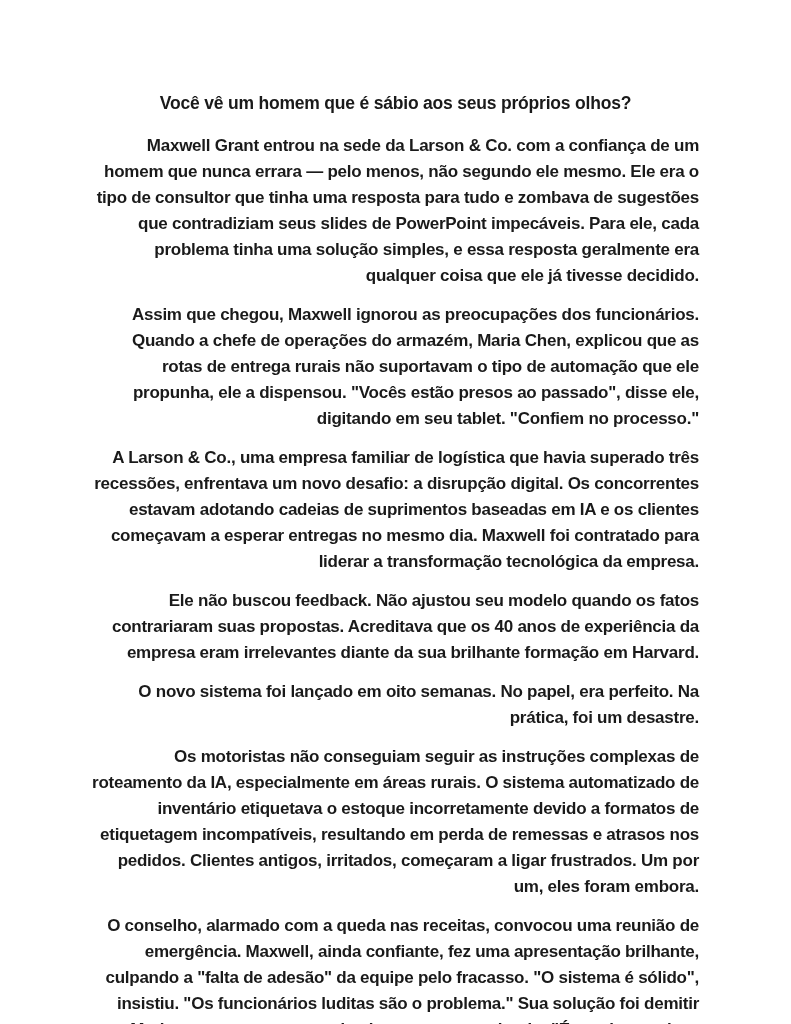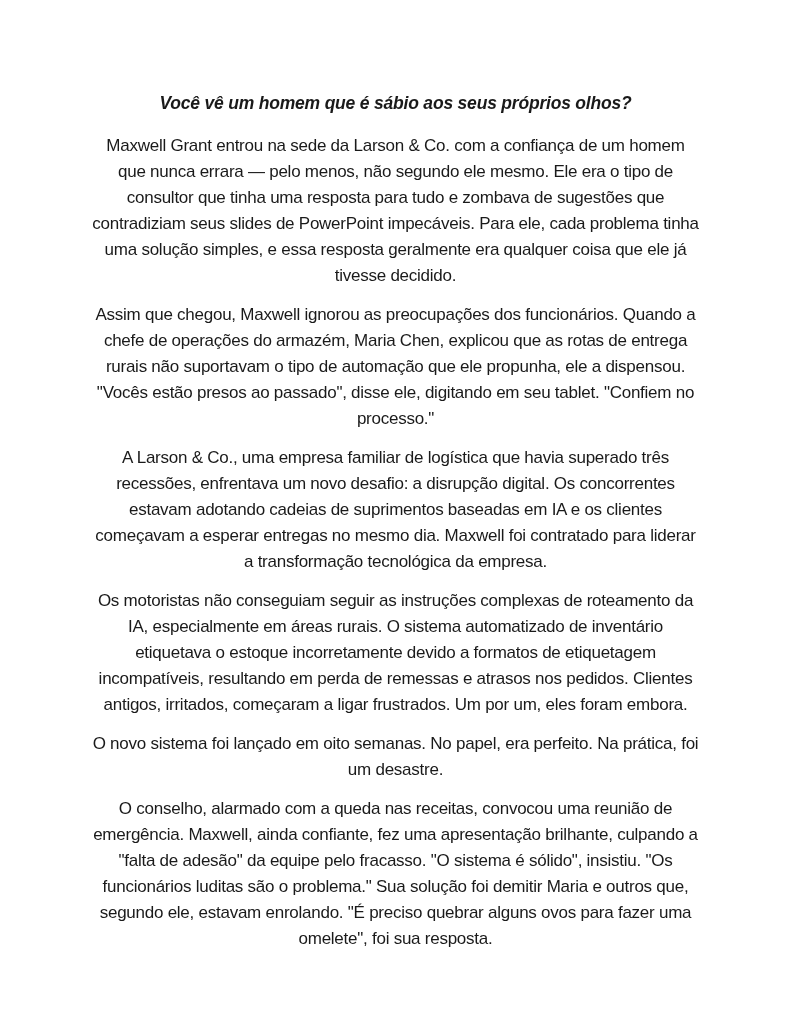--- a/index.html
+++ b/index.html
@@ -18,40 +18,42 @@
     overflow: hidden;
   }
   .doc-title {
     text-align: center;
     font-weight: 700;
     font-size: 17.5px;
     line-height: 26px;
     letter-spacing: -0.2px;
     margin-bottom: 17px;
   }
-  .title-line { display: block; font-style: italic; }
+  .title-line { display: block; }
   .doc-body p.para {
     font-size: 17px;
     line-height: 26px;
     letter-spacing: -0.25px;
-    text-align: center;
+    text-align: right;
     margin: 0 0 13px 0;
+    font-weight: bold;
   }
 </style>
 </head>
 <body>
 
 <div class="page">
 
   <header class="doc-title">
     <span class="title-line">Você vê um homem que é sábio aos seus próprios olhos?</span>
   </header>
 
   <main class="doc-body">
     <p class="para">Maxwell Grant entrou na sede da Larson &amp; Co. com a confiança de um homem que nunca errara — pelo menos, não segundo ele mesmo. Ele era o tipo de consultor que tinha uma resposta para tudo e zombava de sugestões que contradiziam seus slides de PowerPoint impecáveis. Para ele, cada problema tinha uma solução simples, e essa resposta geralmente era qualquer coisa que ele já tivesse decidido.</p>
     <p class="para">Assim que chegou, Maxwell ignorou as preocupações dos funcionários. Quando a chefe de operações do armazém, Maria Chen, explicou que as rotas de entrega rurais não suportavam o tipo de automação que ele propunha, ele a dispensou. "Vocês estão presos ao passado", disse ele, digitando em seu tablet. "Confiem no processo."</p>
     <p class="para">A Larson &amp; Co., uma empresa familiar de logística que havia superado três recessões, enfrentava um novo desafio: a disrupção digital. Os concorrentes estavam adotando cadeias de suprimentos baseadas em IA e os clientes começavam a esperar entregas no mesmo dia. Maxwell foi contratado para liderar a transformação tecnológica da empresa.</p>
+    <p class="para">Ele não buscou feedback. Não ajustou seu modelo quando os fatos contrariaram suas propostas. Acreditava que os 40 anos de experiência da empresa eram irrelevantes diante da sua brilhante formação em Harvard.</p>
+    <p class="para">O novo sistema foi lançado em oito semanas. No papel, era perfeito. Na prática, foi um desastre.</p>
     <p class="para">Os motoristas não conseguiam seguir as instruções complexas de roteamento da IA, especialmente em áreas rurais. O sistema automatizado de inventário etiquetava o estoque incorretamente devido a formatos de etiquetagem incompatíveis, resultando em perda de remessas e atrasos nos pedidos. Clientes antigos, irritados, começaram a ligar frustrados. Um por um, eles foram embora.</p>
-    <p class="para">O novo sistema foi lançado em oito semanas. No papel, era perfeito. Na prática, foi um desastre.</p>
     <p class="para">O conselho, alarmado com a queda nas receitas, convocou uma reunião de emergência. Maxwell, ainda confiante, fez uma apresentação brilhante, culpando a "falta de adesão" da equipe pelo fracasso. "O sistema é sólido", insistiu. "Os funcionários luditas são o problema." Sua solução foi demitir Maria e outros que, segundo ele, estavam enrolando. "É preciso quebrar alguns ovos para fazer uma omelete", foi sua resposta.</p>
   </main>
 
 </div>
 
 </body></html>

